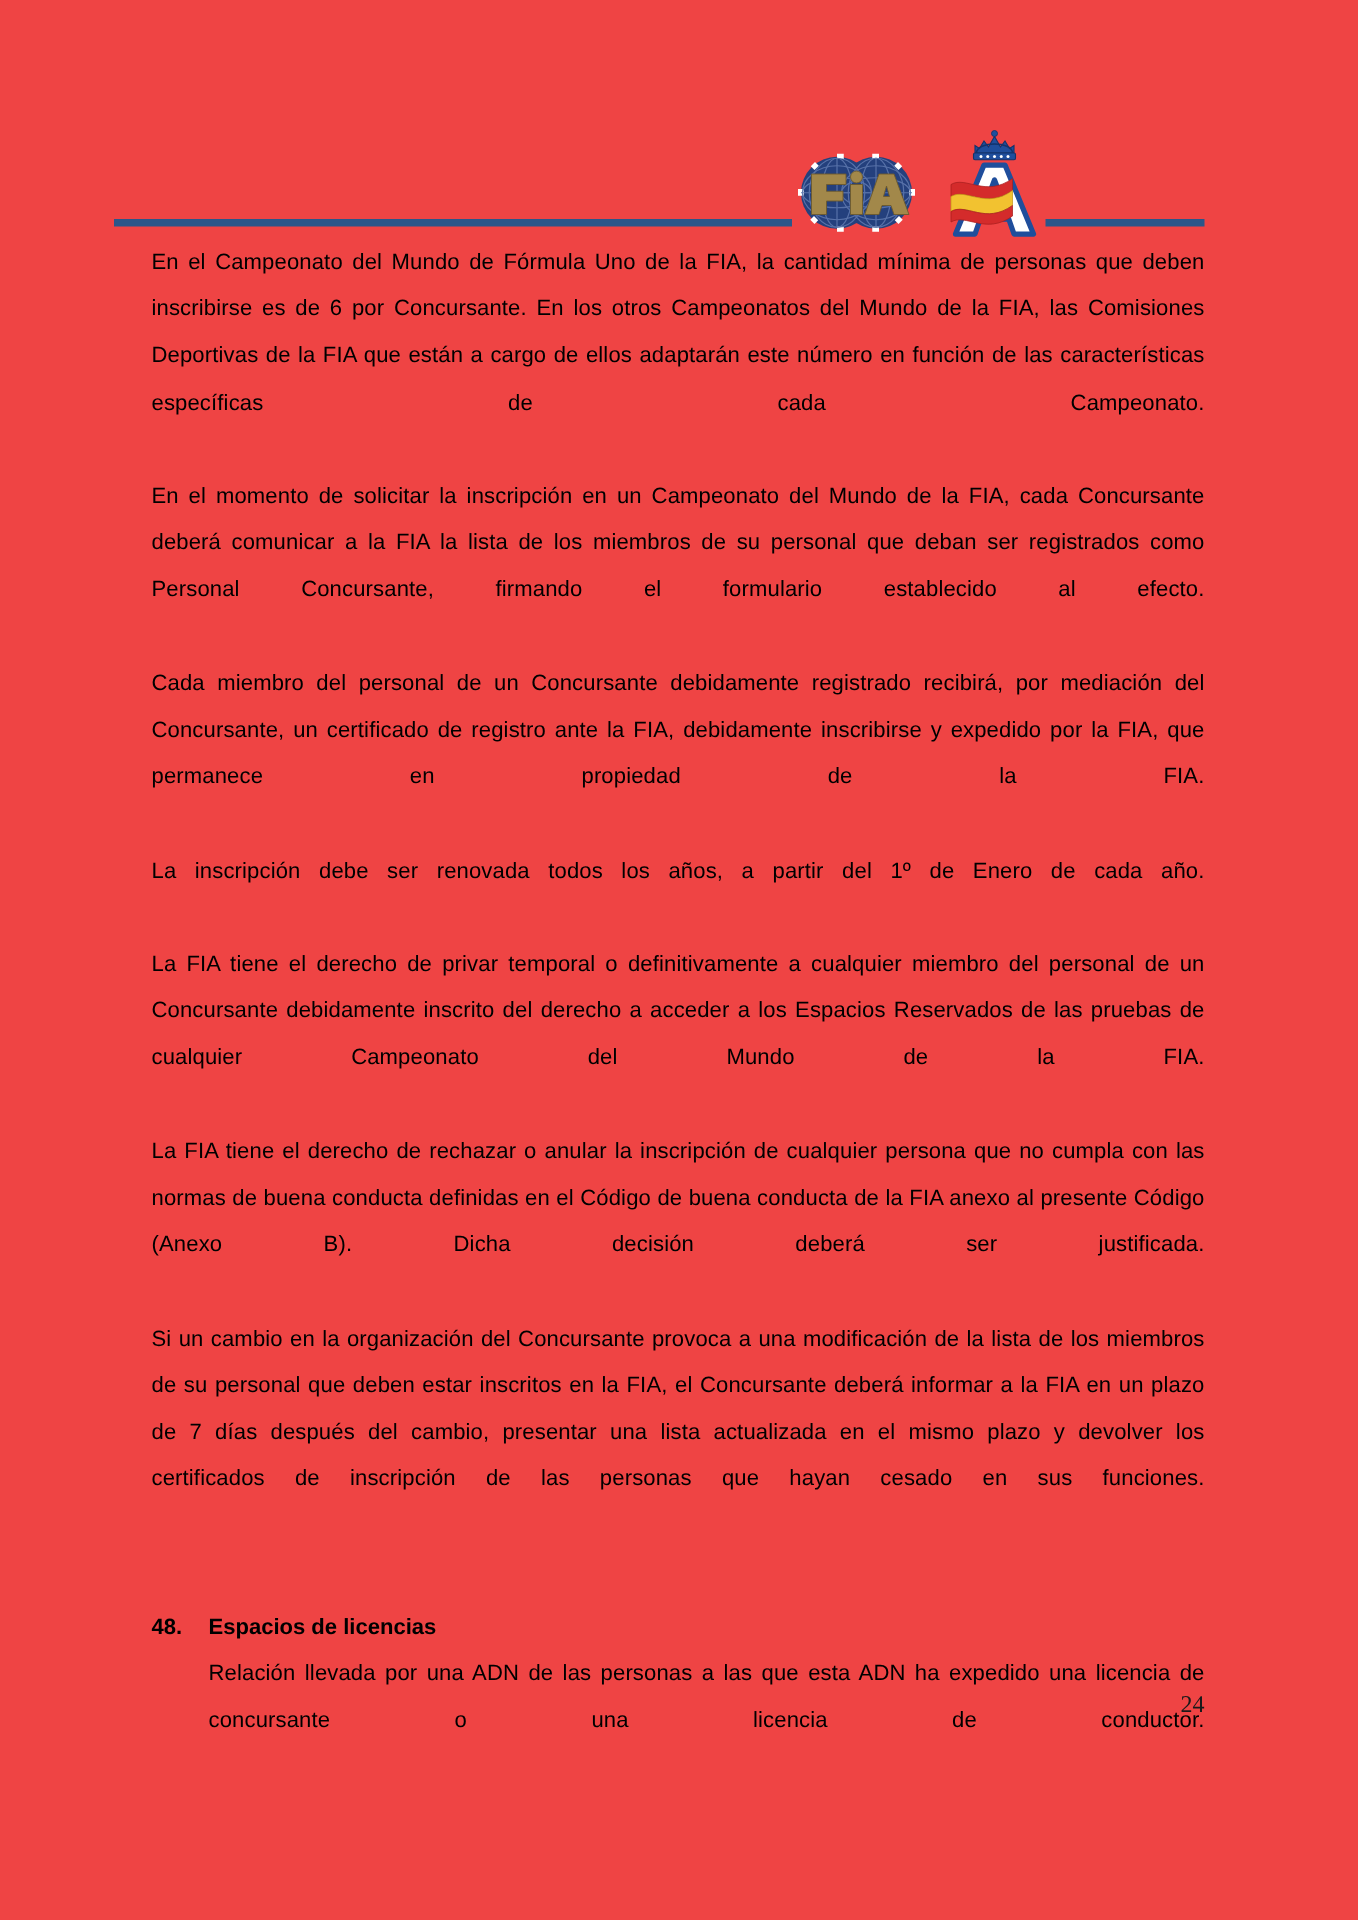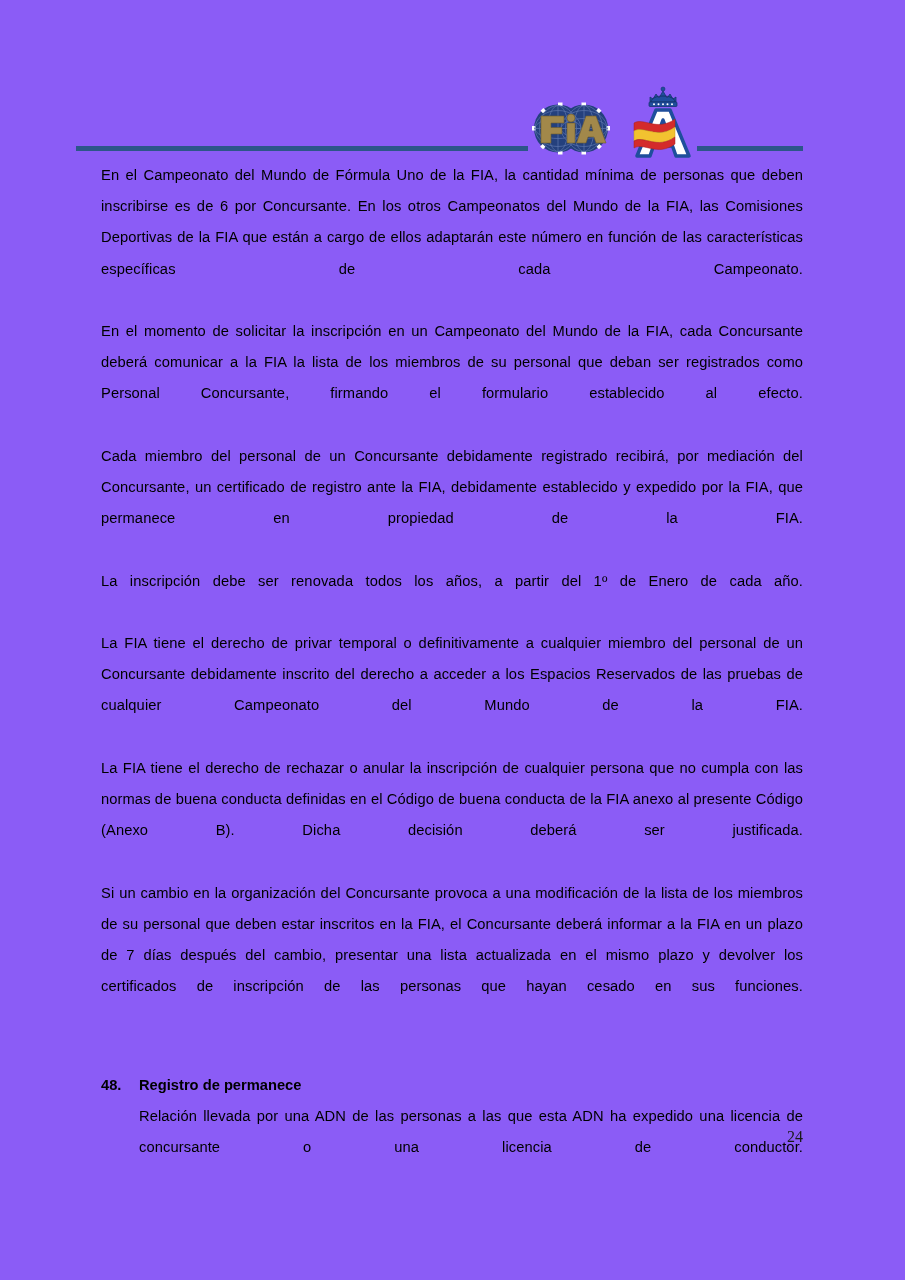--- a/index.html
+++ b/index.html
@@ -6,21 +6,21 @@
   html, body {
     margin: 0;
     padding: 0;
     background: #ffffff;
   }
 
   .page {
     position: relative;
     width: 905px;
     height: 1280px;
-    background: #8b5cf6;
+    background: #ef4444;
     overflow: hidden;
     font-family: "Liberation Sans", sans-serif;
     color: #000000;
   }
 
   
   .header {
     position: absolute;
     left: 0;
     top: 0;
@@ -218,30 +218,30 @@
           <path d="M14 114 C34 102 60 132 96 106 L96 120 C60 146 34 116 14 128 Z" fill="#d42b2b" stroke="#a81f1f" stroke-width="1"></path>
         </g>
       </svg>
     </div>
   </div>
 
   <div class="content">
 
     <p class="para">En el Campeonato del Mundo de Fórmula Uno de la FIA, la cantidad mínima de personas que deben inscribirse es de 6 por Concursante. En los otros Campeonatos del Mundo de la FIA, las Comisiones Deportivas de la FIA que están a cargo de ellos adaptarán este número en función de las características específicas de cada Campeonato.</p>
     <p class="para">En el momento de solicitar la inscripción en un Campeonato del Mundo de la FIA, cada Concursante deberá comunicar a la FIA la lista de los miembros de su personal que deban ser registrados como Personal Concursante, firmando el formulario establecido al efecto.</p>
-    <p class="para">Cada miembro del personal de un Concursante debidamente registrado recibirá, por mediación del Concursante, un certificado de registro ante la FIA, debidamente establecido y expedido por la FIA, que permanece en propiedad de la FIA.</p>
+    <p class="para">Cada miembro del personal de un Concursante debidamente registrado recibirá, por mediación del Concursante, un certificado de registro ante la FIA, debidamente inscribirse y expedido por la FIA, que permanece en propiedad de la FIA.</p>
     <p class="para">La inscripción debe ser renovada todos los años, a partir del 1º de Enero de cada año.</p>
     <p class="para">La FIA tiene el derecho de privar temporal o definitivamente a cualquier miembro del personal de un Concursante debidamente inscrito del derecho a acceder a los Espacios Reservados de las pruebas de cualquier Campeonato del Mundo de la FIA.</p>
     <p class="para">La FIA tiene el derecho de rechazar o anular la inscripción de cualquier persona que no cumpla con las normas de buena conducta definidas en el Código de buena conducta de la FIA anexo al presente Código (Anexo B). Dicha decisión deberá ser justificada.</p>
     <p class="para">Si un cambio en la organización del Concursante provoca a una modificación de la lista de los miembros de su personal que deben estar inscritos en la FIA, el Concursante deberá informar a la FIA en un plazo de 7 días después del cambio, presentar una lista actualizada en el mismo plazo y devolver los certificados de inscripción de las personas que hayan cesado en sus funciones.</p>
 
     <div class="section">
       <h2 class="section-heading">
         <span class="section-number">48.</span>
-        <span>Registro de permanece</span>
+        <span>Espacios de licencias</span>
       </h2>
       <p class="section-body">Relación llevada por una ADN de las personas a las que esta ADN ha expedido una licencia de concursante o una licencia de conductor.</p>
     </div>
   </div>
 
   <div class="page-number">24</div>
 
 </div>
 
 </body></html>

